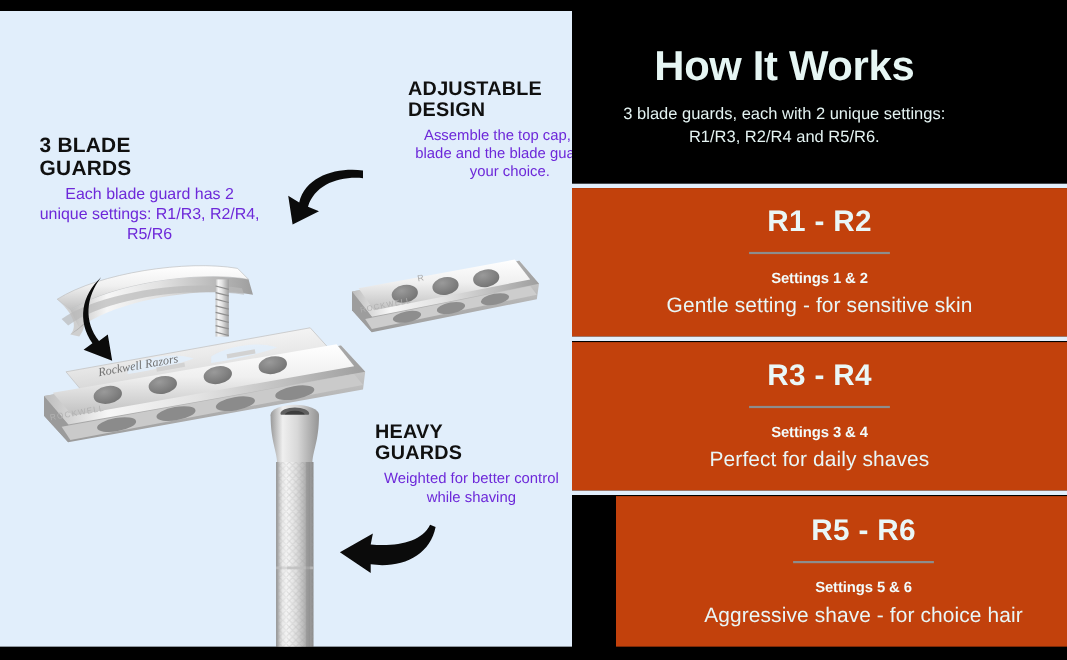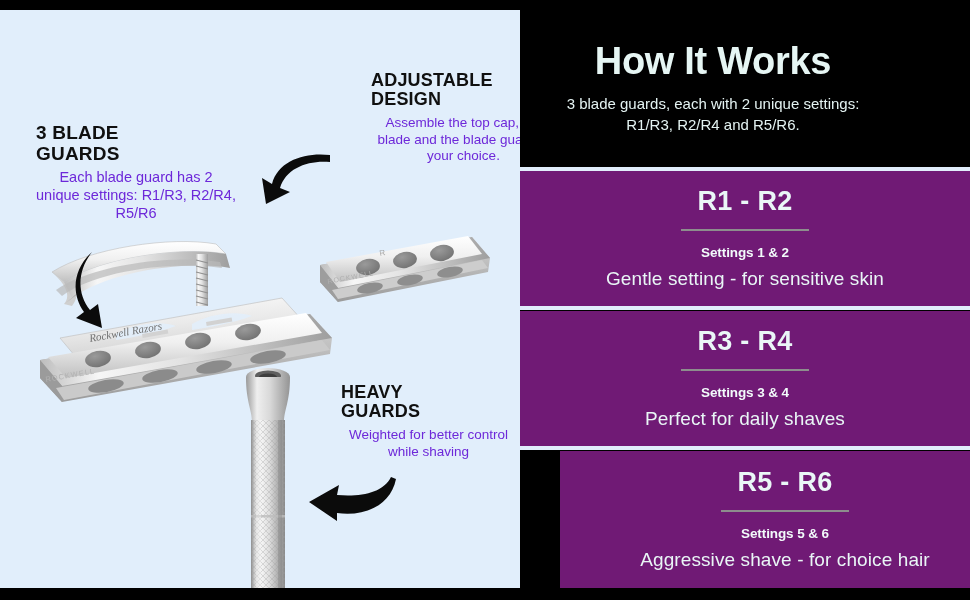--- a/index.html
+++ b/index.html
@@ -64,21 +64,21 @@
     color:#e6f6f4; font-size:38px; font-weight:bold;
     letter-spacing:-0.3px; line-height:1;
   }
   .hero-sub{
     color:#e4f3f2; font-size:15px; line-height:1.42;
     text-align:center; margin-top:13px; font-weight:300;
   }
 
   .card{
     position:absolute; left:0; width:450px;
-    background:#701a75;
+    background:#c2410c;
     display:flex; flex-direction:column;
     align-items:center; justify-content:center;
   }
   #card-0{ top:171px; height:135px; }
   #card-1{ top:311px; height:135px; }
   #card-2{ top:451px; height:137px;margin-left:40px; }
 
   .card-title{
     color:#eaf7f7; font-size:27px; font-weight:bold;
     letter-spacing:.3px; line-height:1;

